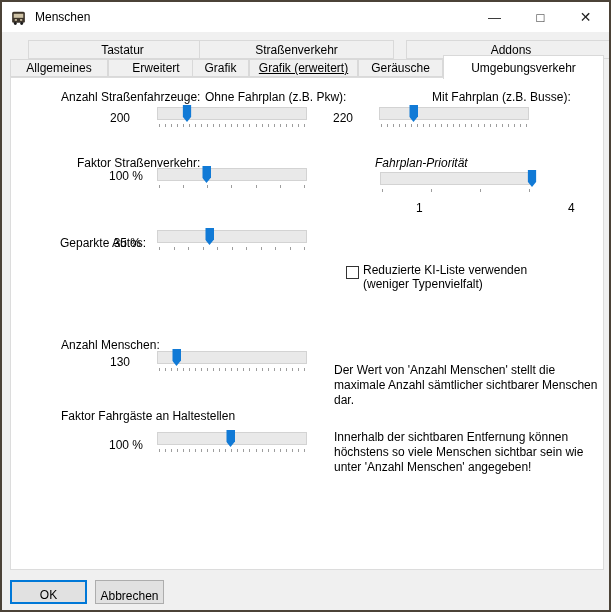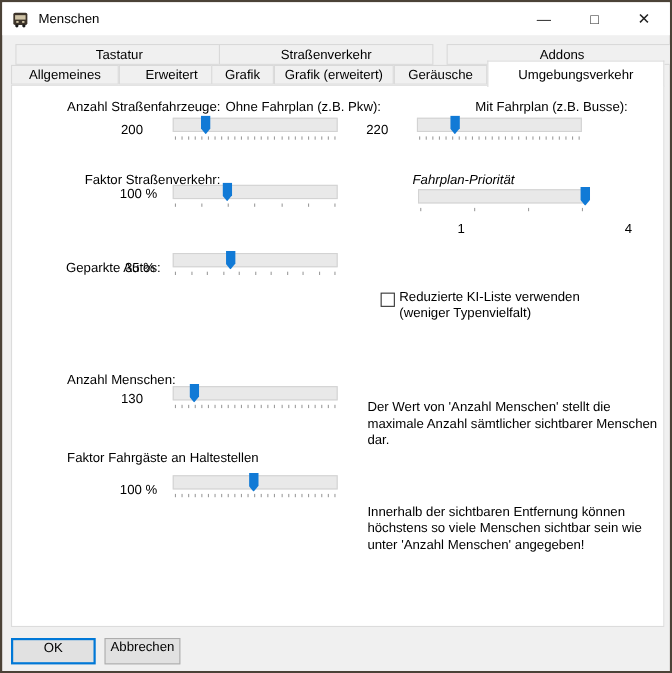--- a/index.html
+++ b/index.html
@@ -36,21 +36,21 @@
                  transform:translateX(-50%);
                  clip-path:polygon(0 0,100% 0,100% 68%,50% 100%,0 68%);}
   .slider .ticks{position:absolute;left:2px;right:2px;top:17px;display:flex;justify-content:space-between;}
   .slider .ticks i{display:block;width:1px;height:3px;background:#9d9d9d;}
   
   .checkrow{position:absolute;left:344px;top:261px;display:flex;align-items:flex-start;z-index:2;justify-content:space-between;}
   .checkbox{width:13px;height:13px;box-sizing:border-box;background:#fff;border:1px solid #333;margin-top:3px;}
   .checklabel{margin-left:4px;line-height:14px;}
   
   .btn{position:absolute;top:578px;height:24px;box-sizing:border-box;background:#e1e1e1;
-       display:flex;align-items:flex-start;justify-content:center;font-size:12px;cursor:default;}
+       display:flex;align-items:flex-end;justify-content:center;font-size:12px;cursor:default;}
   .btn.ok{left:8px;width:77px;border:2px solid #0078d7;}
   .btn.cancel{left:93px;width:69px;border:1px solid #adadad;}
 </style>
 </head>
 <body>
 
 <div class="titlebar">
   <svg class="appicon" viewBox="0 0 16 16">
     <rect x="2" y="2.5" width="12" height="10.5" rx="1.5" fill="#3d342a"></rect>
     <rect x="3.5" y="4.5" width="9" height="3.8" fill="#cfc3a6"></rect>
@@ -64,40 +64,40 @@
       <span>—</span>
     </div>
   <div class="winbtn max">
       <span>□</span>
     </div>
   <div class="winbtn close">
       <span>✕</span>
     </div>
 </div>
 
-<div class="tab" style="left:12px;top:38px;width:189px;height:19px;">
+<div class="tab" style="left:26px;top:38px;width:189px;height:19px;">
     <span>Tastatur</span>
   </div>
 <div class="tab" style="left:197px;top:38px;width:195px;height:19px;">
     <span>Straßenverkehr</span>
   </div>
 <div class="tab" style="left:404px;top:38px;width:210px;height:19px;">
     <span>Addons</span>
   </div>
 
 <div class="tab" style="left:8px;top:57px;width:98px;height:18px;">
     <span>Allgemeines</span>
   </div>
 <div class="tab" style="left:106px;top:57px;width:96px;height:18px;">
     <span>Erweitert</span>
   </div>
 <div class="tab" style="left:190px;top:57px;width:57px;height:18px;">
     <span>Grafik</span>
   </div>
-<div class="tab" style="left:247px;top:57px;width:109px;height:18px;">
+<div class="tab" style="left:247px;top:57px;width:109px;height:18px;text-decoration:underline;">
     <span>Grafik (erweitert)</span>
   </div>
 <div class="tab" style="left:356px;top:57px;width:85px;height:18px;">
     <span>Geräusche</span>
   </div>
 <div class="tab active" style="left:441px;top:53px;width:161px;height:24px;">
     <span>Umgebungsverkehr</span>
   </div>
 
 <div class="panel"></div>
@@ -292,20 +292,20 @@
       <i></i>
       <i></i>
       <i></i>
       <i></i>
       <i></i>
       <i></i>
       <i></i>
       <i></i>
     </div>
 </div>
-<div class="note" style="left:332px;top:428px;margin-top:28px;">Innerhalb der sichtbaren Entfernung können höchstens so viele Menschen sichtbar sein wie unter 'Anzahl Menschen' angegeben!</div>
+<div class="note" style="left:332px;top:428px;">Innerhalb der sichtbaren Entfernung können höchstens so viele Menschen sichtbar sein wie unter 'Anzahl Menschen' angegeben!</div>
 
 <div class="btn ok">
     <span>OK</span>
   </div>
 <div class="btn cancel">
     <span>Abbrechen</span>
   </div>
 
 </body></html>

